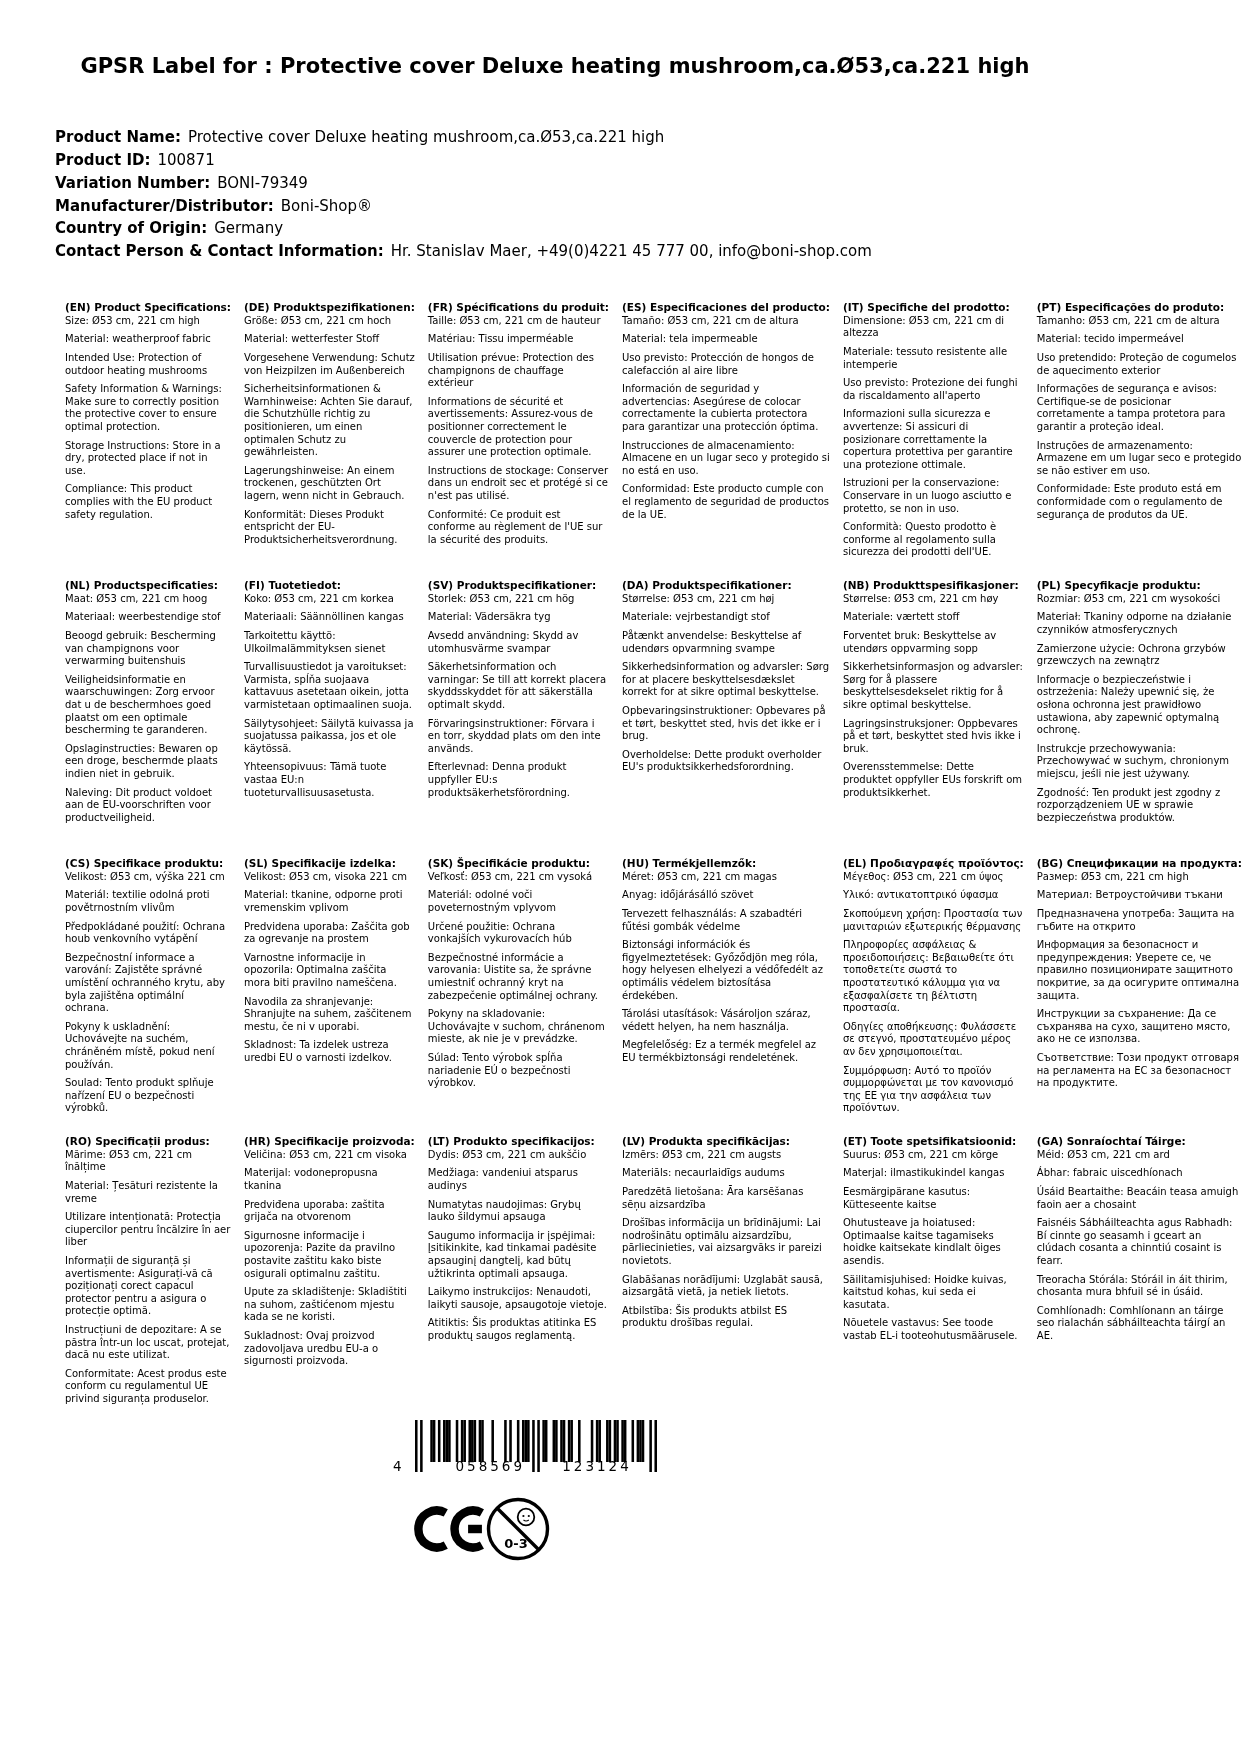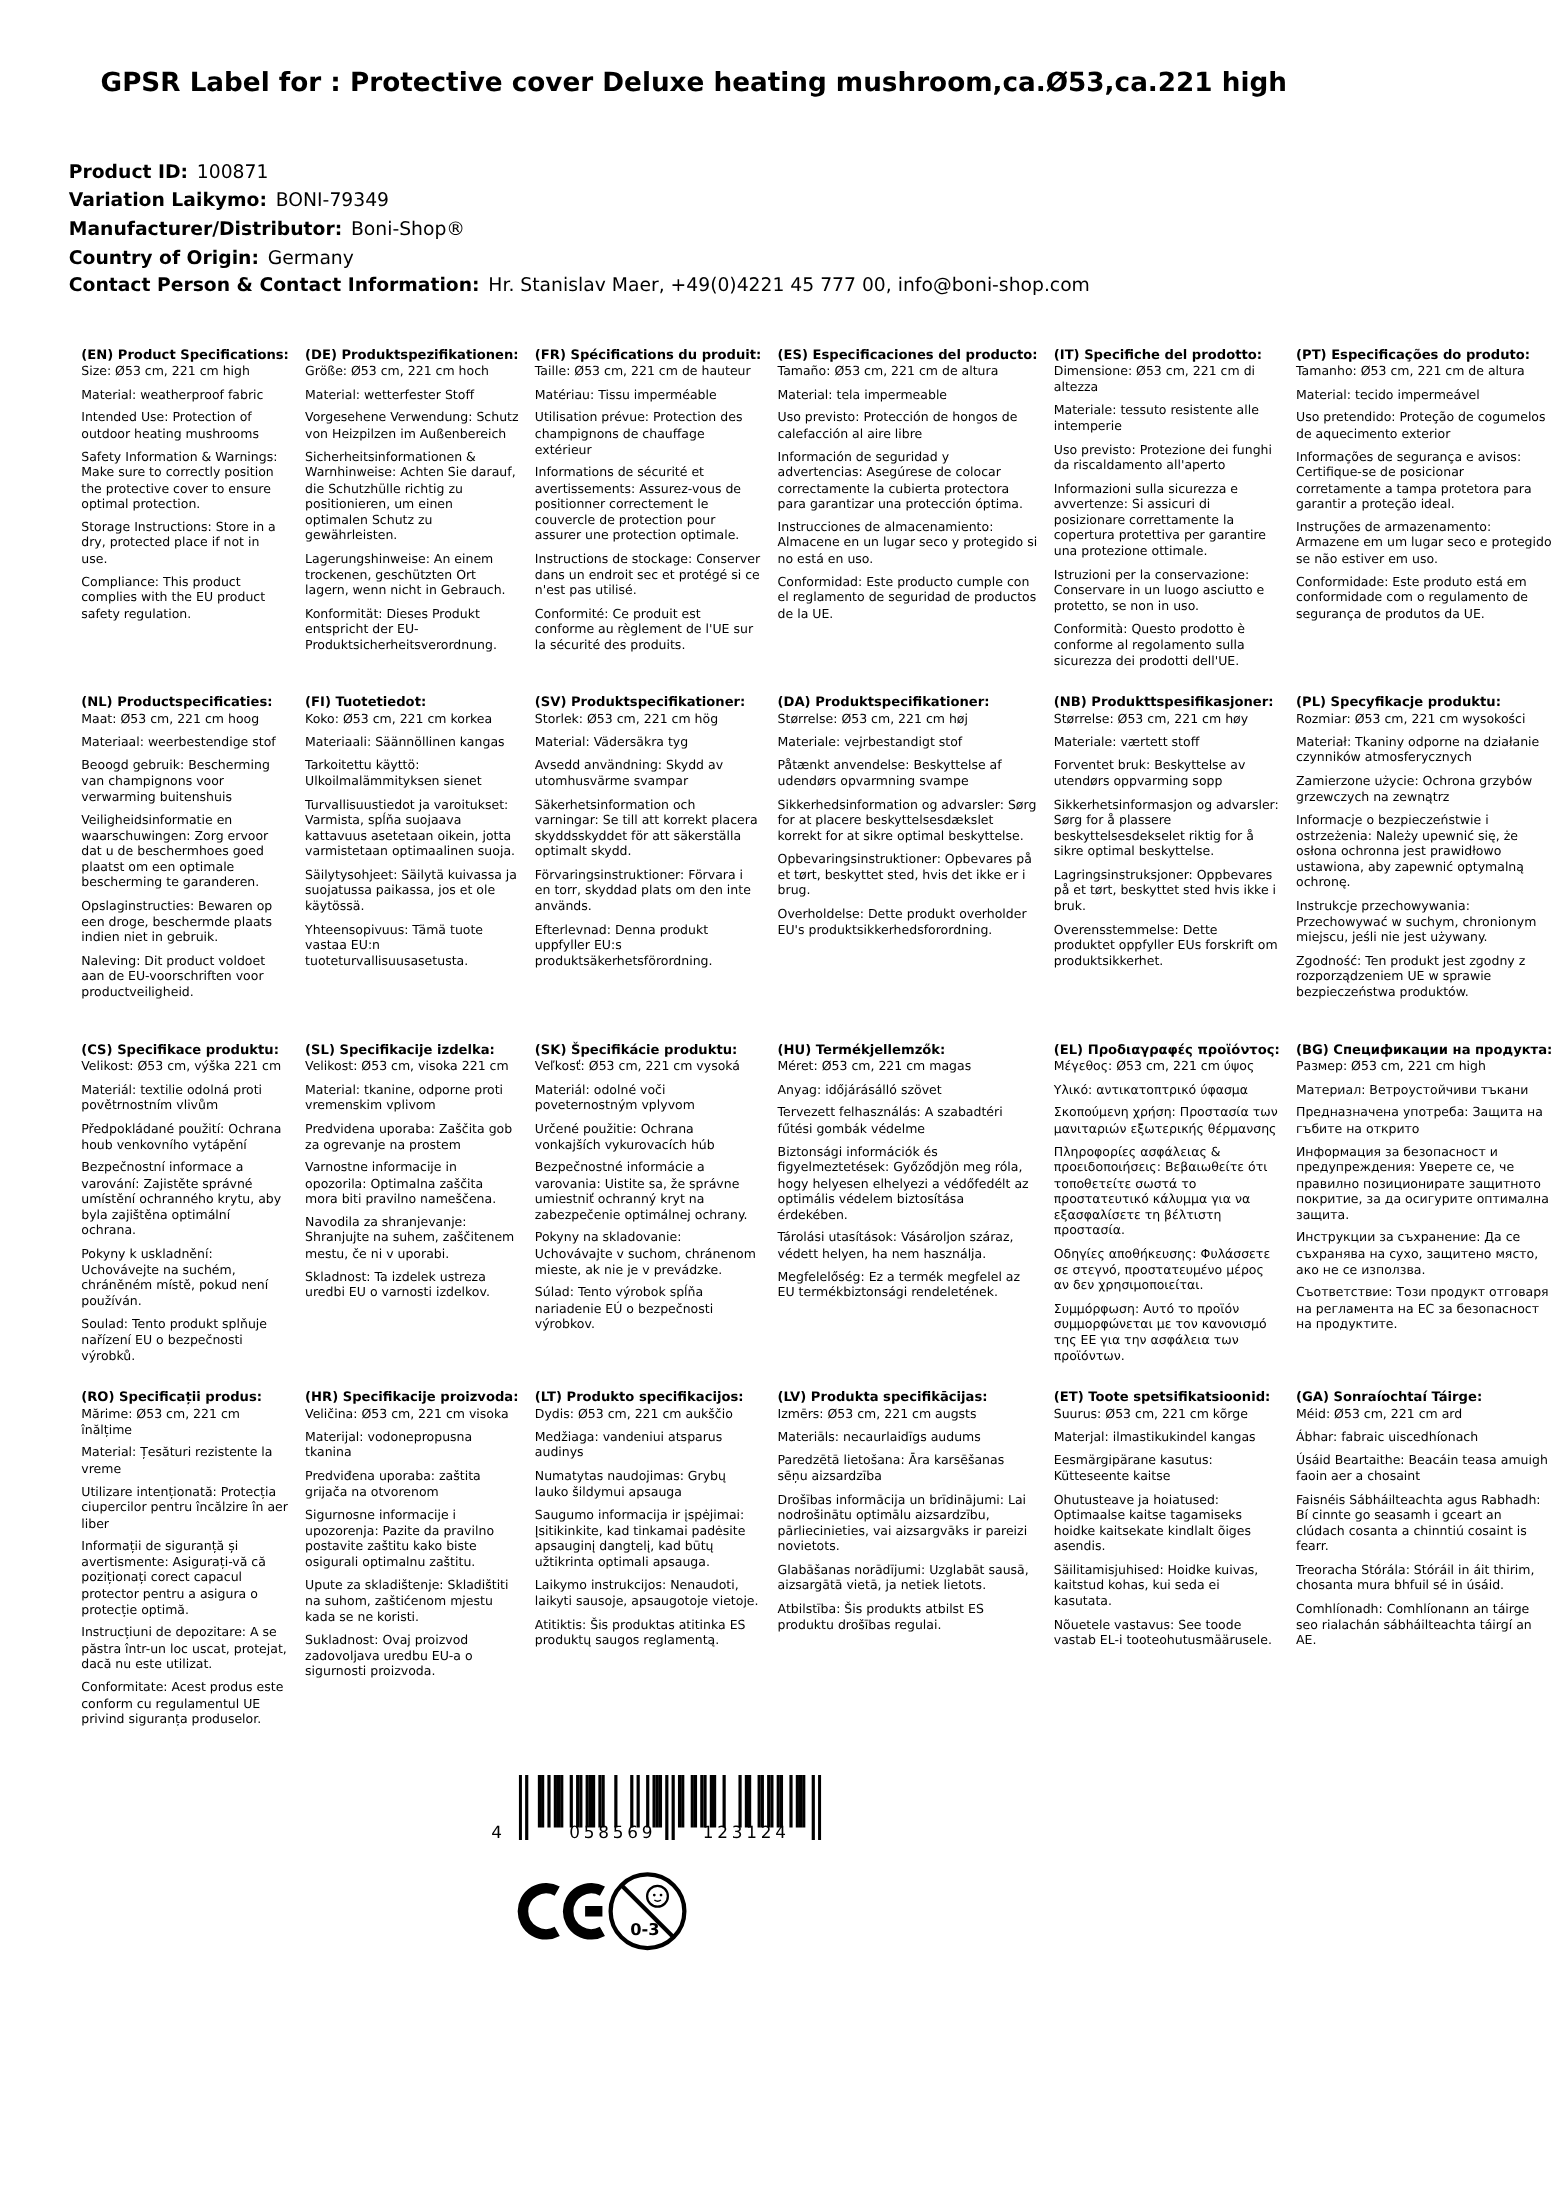--- a/index.html
+++ b/index.html
@@ -33,27 +33,30 @@
   .bc-right{left:156px;width:96px;text-align:center;}
   .symbols-row{display:flex;align-items:center;margin-top:16px;padding-left:12px;}
   .age-text{font-size:13px;font-weight:bold;font-family:"DejaVu Sans",sans-serif;}
 </style>
 </head>
 <body>
 
 <div class="page-title">GPSR Label for : Protective cover Deluxe heating mushroom,ca.Ø53,ca.221 high</div>
 
 <div class="product-info">
+  <div class="info-row">
+    <span class="info-label">Product Name:</span><span class="info-value">Protective cover Deluxe heating mushroom,ca.Ø53,ca.221 high</span>
+  </div>
 
   <div class="info-row">
     <span class="info-label">Product ID:</span><span class="info-value">100871</span>
   </div>
 
   <div class="info-row">
-    <span class="info-label">Variation Laikymo:</span><span class="info-value">BONI-79349</span>
+    <span class="info-label">Variation Number:</span><span class="info-value">BONI-79349</span>
   </div>
 
   <div class="info-row">
     <span class="info-label">Manufacturer/Distributor:</span><span class="info-value">Boni-Shop®</span>
   </div>
 
   <div class="info-row">
     <span class="info-label">Country of Origin:</span><span class="info-value">Germany</span>
   </div>
 

